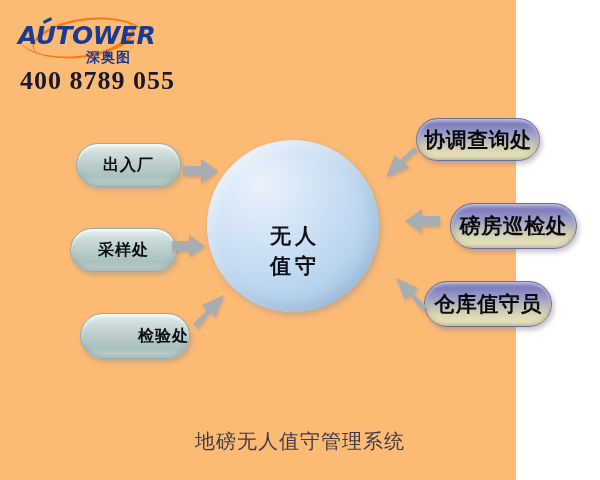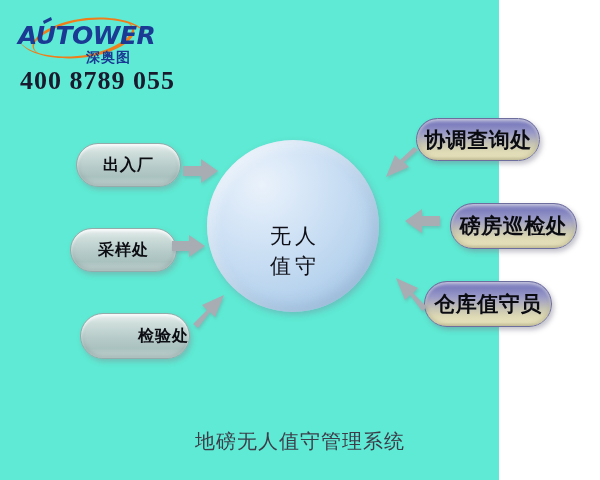--- a/index.html
+++ b/index.html
@@ -10,21 +10,22 @@
     width: 600px;
     height: 480px;
     background: #ffffff;
     font-family: "Liberation Sans", sans-serif;
     overflow: hidden;
   }
   #canvas {
     position: relative;
     width: 499px;
     height: 480px;
-    background: #5eead4;
+    background: #fdba74;
+    padding-left: 17px;
   }
 
   
   .logo-block {
     position: absolute;
     left: 14px;
     top: 12px;
     width: 150px;
     height: 52px;
   }
@@ -57,21 +58,21 @@
       inset -5px -6px 14px rgba(120,150,180,0.30),
       inset 5px 5px 12px rgba(255,255,255,0.55);
     display: flex;
     flex-direction: column;
     align-items: center;
     justify-content: center;
   }
   .center-circle .ctext {
     font-family: "DejaVu Sans", "Liberation Sans", sans-serif;
     font-size: 21px;
-    font-weight: 400;
+    font-weight: 700;
     color: #101018;
     line-height: 1.42;
     letter-spacing: 4px;
     text-indent: 4px;
     margin-top: 52px;
   }
   .center-circle .ctext .l2 { letter-spacing: 4px; }
 
   
   .pill {

